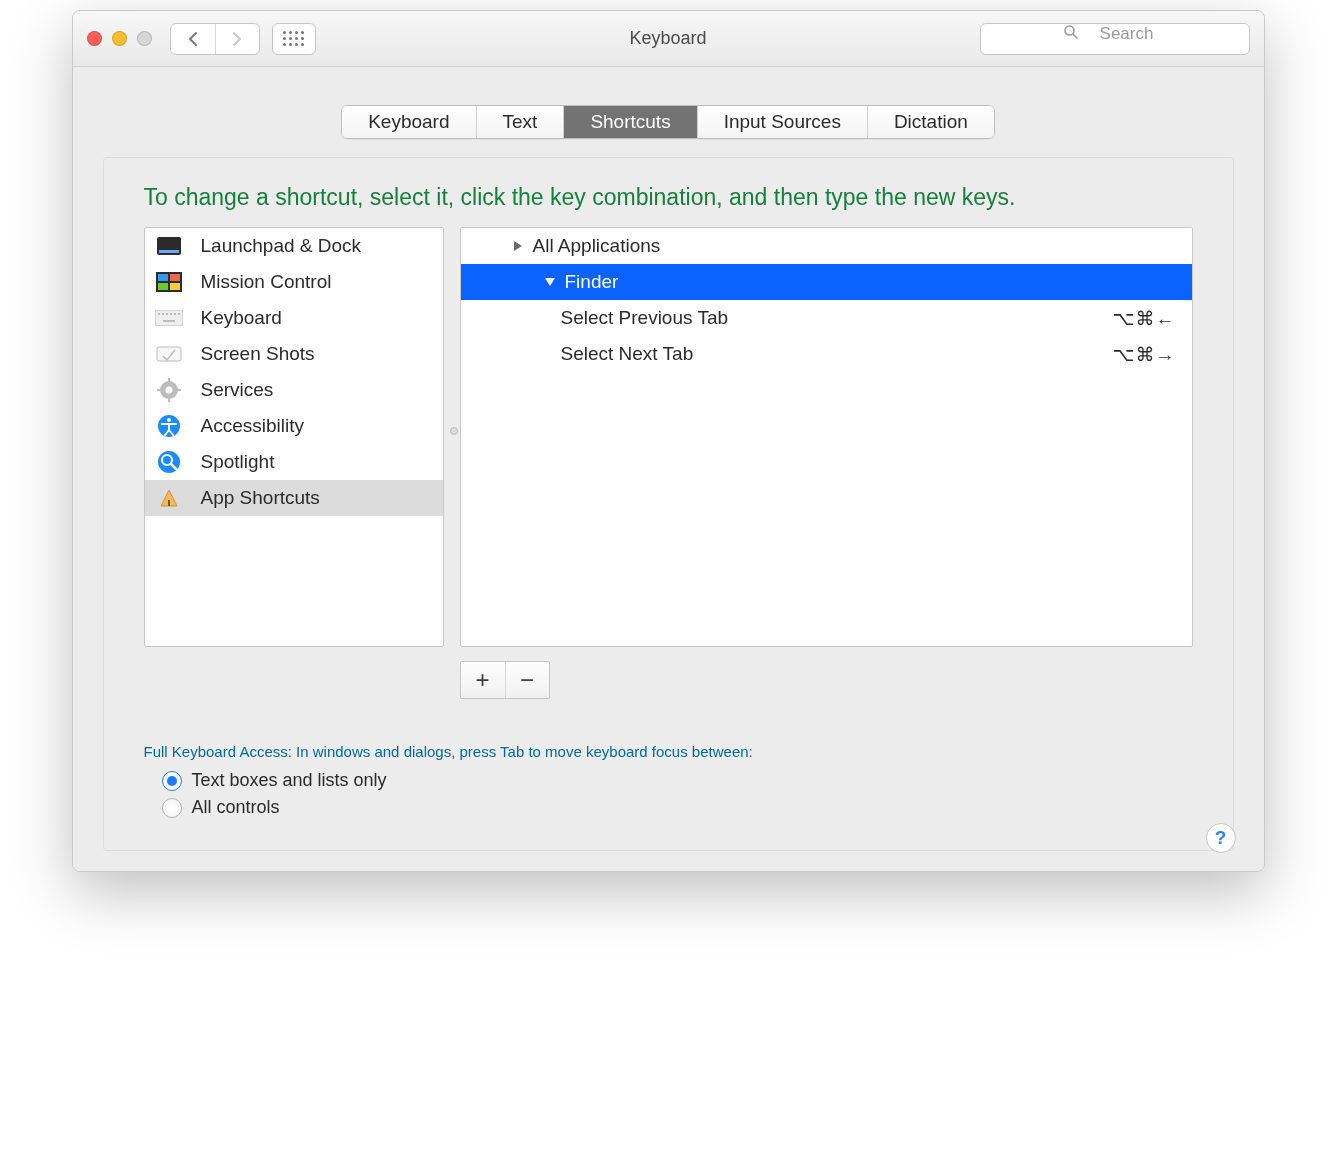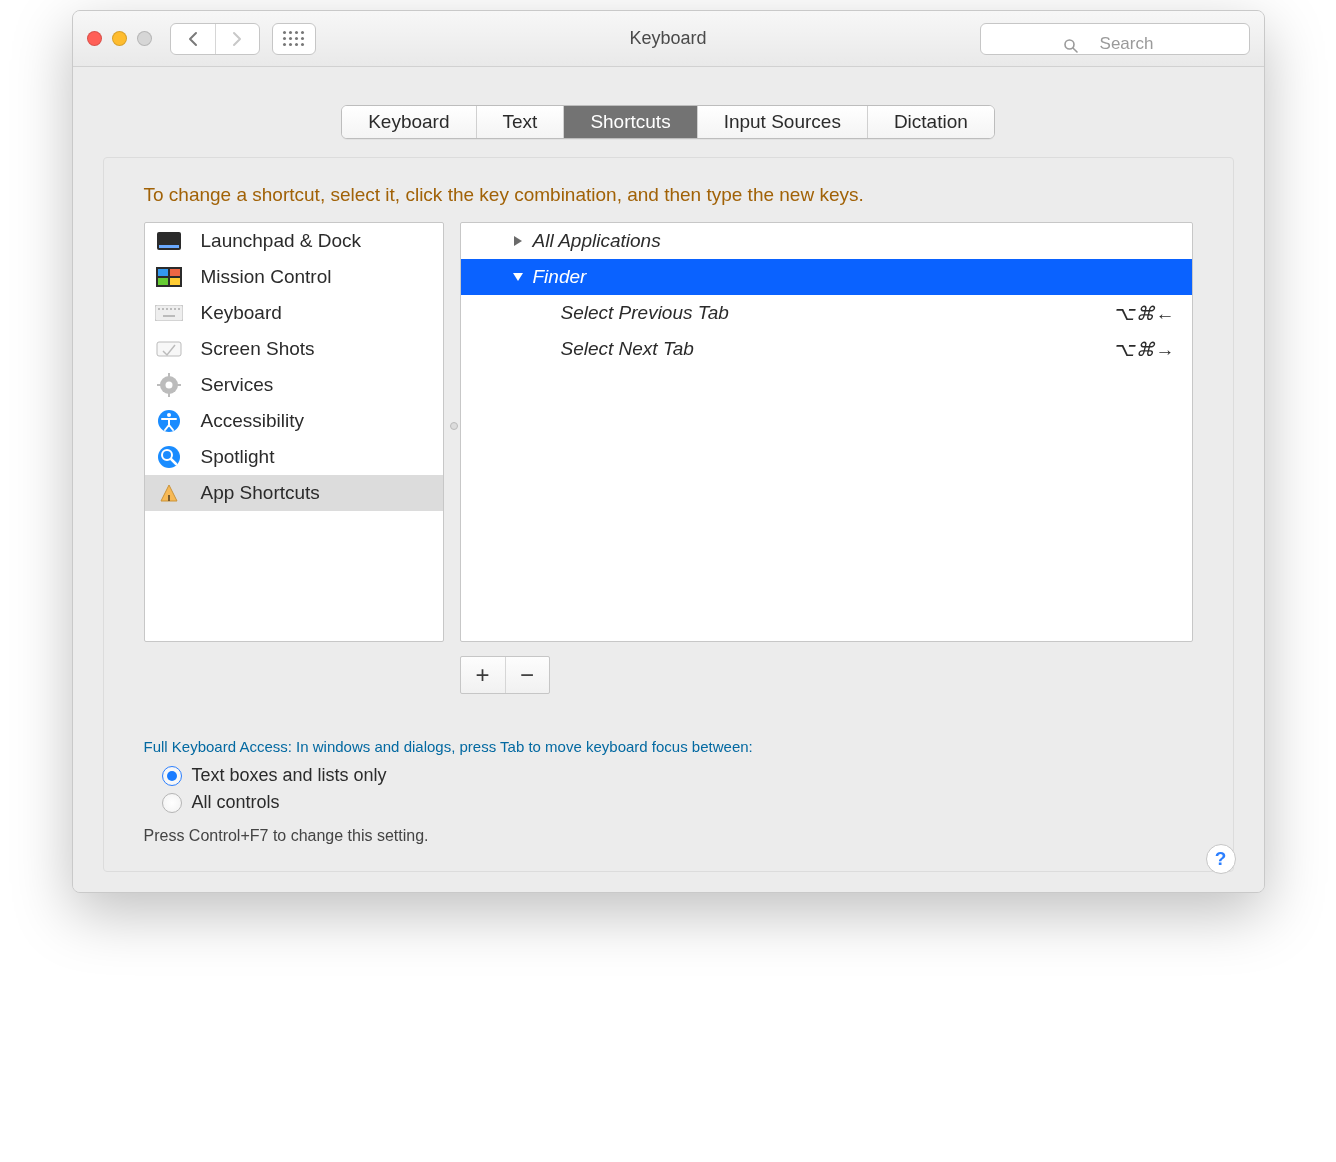--- a/index.html
+++ b/index.html
@@ -66,21 +66,21 @@
     left: 0; right: 0;
     text-align: center;
     font-size: 18px;
     color: #4a4a4a;
     pointer-events: none;
   }
   .search-wrap {
     margin-left: auto;
     width: 270px; height: 32px;
     background: #fff; border: 1px solid #c6c6c6; border-radius: 6px;
-    display: flex; align-items: flex-end; justify-content: center;
+    display: flex; align-items: flex-start; justify-content: center;
     color: #9a9a9a; gap: 8px;
     padding: 0 18px;
   }
   .search-wrap input {
     border: none; outline: none; width: 100%;
     font-size: 17px; color: #333; background: transparent;
     text-align: center;
   }
   .search-wrap input::placeholder { color: #9a9a9a; }
 
@@ -114,33 +114,33 @@
   .panel {
     margin: 18px 30px 0 30px;
     background: #ececec;
     border: 1px solid #dcdcdc;
     border-top: 1px solid #dcdcdc;
     border-radius: 4px;
     padding: 26px 40px 26px 40px;
   }
 
   .instruction {
-    font-size: 19px; color: #a16207; margin-bottom: 16px;
+    font-size: 23px; color: #15803d; margin-bottom: 16px;
   }
 
   .lists-row { display: flex; gap: 16px; align-items: stretch; position: relative;}
   .listbox {
     background: #fff;
     border: 1px solid #c7c7c7;
     border-radius: 2px;
     flex: 0 0 300px;
     height: 420px;
     overflow: hidden;
   }
-  .listbox.right { flex: 1; font-style: italic; }
+  .listbox.right { flex: 1; }
 
   .sidebar-item {
     display: flex; align-items: center;
     gap: 18px;
     padding: 4px 10px;
     font-size: 19px; color: #2b2b2b;
     height: 36px;
   }
   .sidebar-item .icon-slot {
     width: 28px; height: 24px;
@@ -157,21 +157,21 @@
   }
 
   .tree-row {
     display: flex; align-items: center;
     height: 36px;
     font-size: 19px; color: #2b2b2b;
     padding: 0 16px 0 0;
   }
   .tree-row.level1 .disclosure { margin-left: 50px; }
   .tree-row.level2 .label { margin-left: 100px; }
-  .tree-row.selected { background: #0a62ff; color: #fff; }
+  .tree-row.selected { background: #0a62ff; color: #fff; padding-left: 32px; }
   .disclosure {
     width: 14px; height: 14px; margin-right: 8px;
     display: inline-flex; align-items: center; justify-content: center;
   }
   .kbd { 
     margin-left: auto; font-size: 19px; color: #2b2b2b;
     font-family: -apple-system, "Helvetica Neue", sans-serif;
     letter-spacing: 1px;
   }
 
@@ -427,21 +427,20 @@
       <div class="fka-section">
         <div class="fka-title">Full Keyboard Access: In windows and dialogs, press Tab to move keyboard focus between:</div>
         <div class="radio-row">
           <div class="radio checked"></div>
           <span class="radio-label">Text boxes and lists only</span>
         </div>
         <div class="radio-row">
           <div class="radio"></div>
           <span class="radio-label">All controls</span>
         </div>
-        <div class="hint">Press Control+F7 to change this setting.</div>
       </div>
     </div>
 
     <div class="help-btn">
         <span>?</span>
       </div>
   </div>
 </div>
 
 </body></html>

